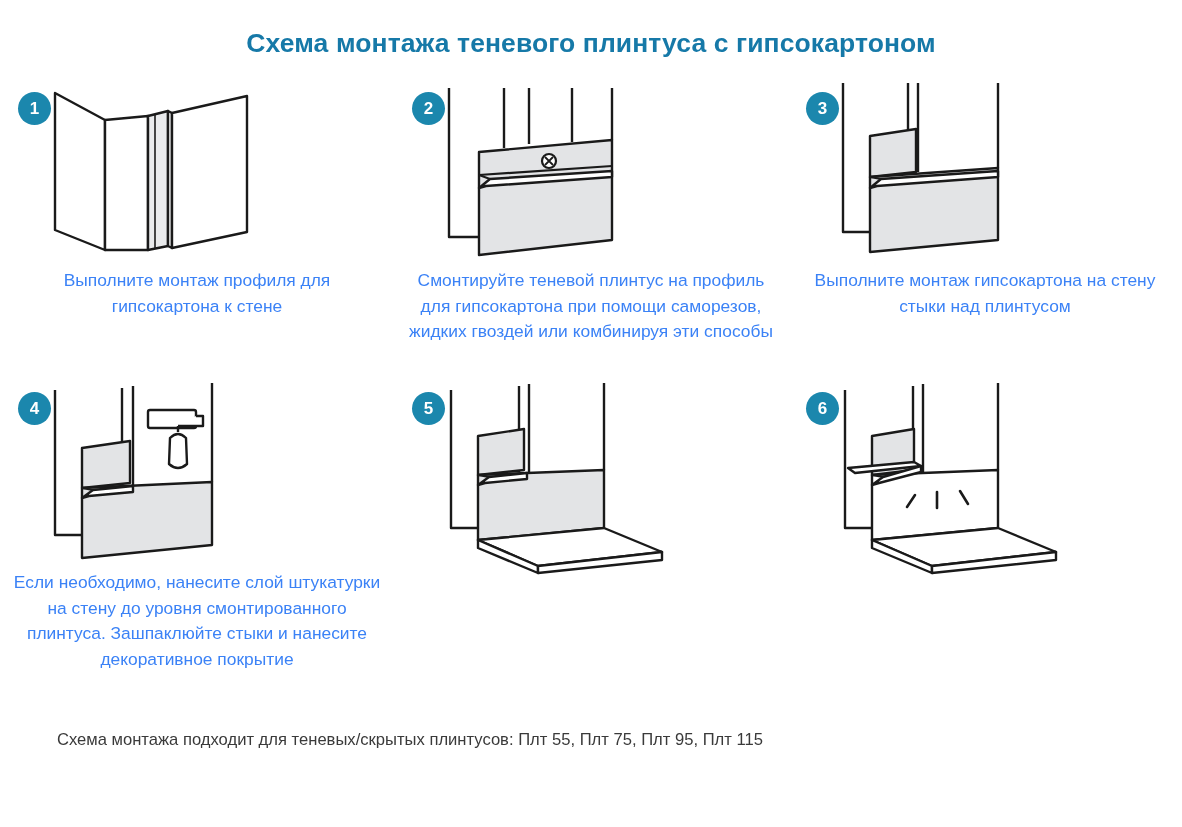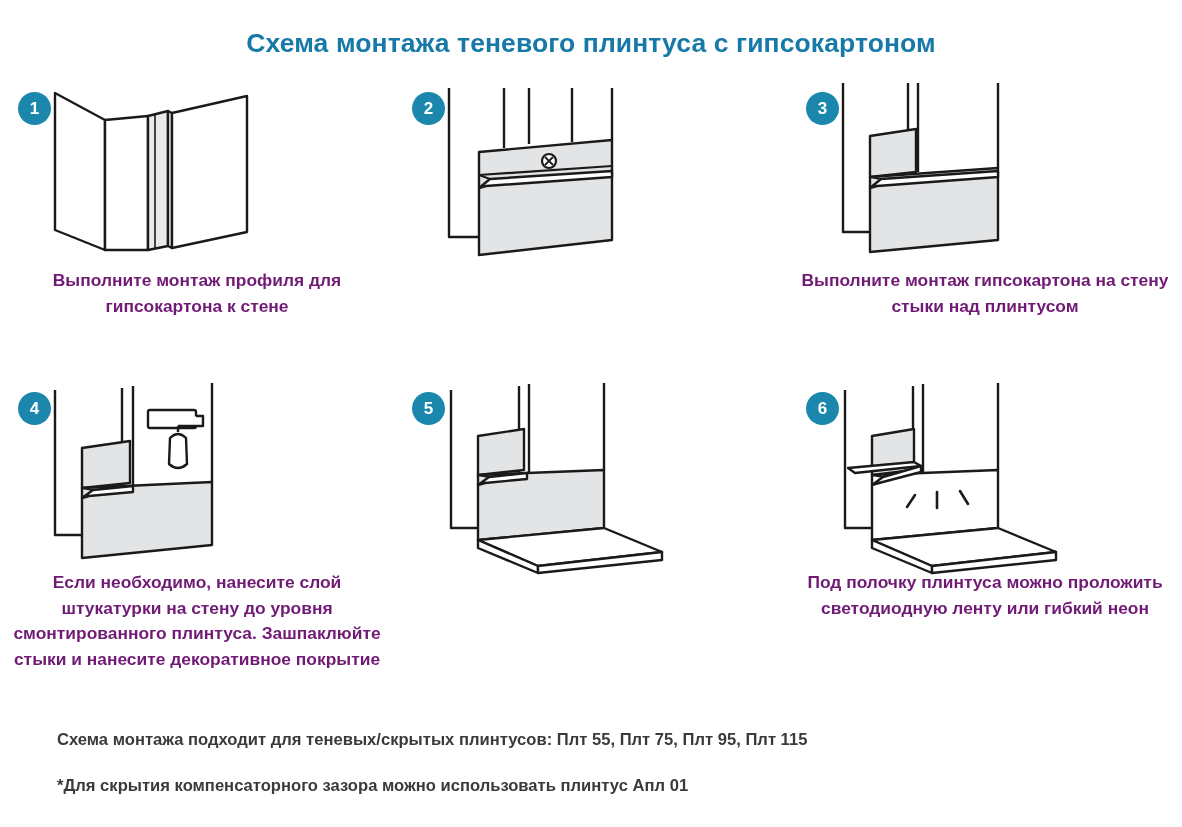--- a/index.html
+++ b/index.html
@@ -70,37 +70,35 @@
 
   
   .caption {
     position: absolute;
     top: 188px;
     left: 12px;
     width: 370px;
     text-align: center;
     font-size: 17.4px;
     line-height: 25.5px;
-    color: #701a75;
-    font-weight: bold;
+    color: #3b82f6;
   }
   .row2 .caption { top: 190px; }
 
   
   .footnotes {
     position: absolute;
     left: 57px;
     top: 730px;
     width: 1000px;
   }
   .footnote {
     font-size: 16.6px;
     color: #3a3a3a;
     line-height: 20px;
-    font-weight: bold;
   }
   .footnote.second { margin-top: 26px; }
 </style>
 </head>
 <body>
 
 <div class="page">
 
   <div class="title">Схема монтажа теневого плинтуса с гипсокартоном</div>
 
@@ -148,20 +146,21 @@
             <path d="M85 108 L96 99 L218 91 L218 97 L92 106 Z" fill="#ffffff"></path>
             <path d="M85 95 L96 99" stroke-width="2"></path>
           </g>
 
           <g>
             <circle cx="155" cy="81" r="7" fill="#ffffff" stroke="#1a1a1a" stroke-width="2.2"></circle>
             <path d="M151 77 L159 85 M159 77 L151 85" stroke="#1a1a1a" stroke-width="1.8"></path>
           </g>
         </svg>
       </div>
+      <div class="caption">Смонтируйте теневой плинтус на профиль для гипсокартона при помощи саморезов, жидких гвоздей или комбинируя эти способы</div>
     </div>
 
     <div class="step">
       <div class="figure">
         <div class="badge">3</div>
         <svg width="394" height="185" viewBox="0 0 394 185">
           <g fill="none" stroke="#1a1a1a" stroke-width="2.4" stroke-linejoin="round">
 
             <path d="M55 3 L55 152 L92 152"></path>
 
@@ -269,23 +268,21 @@
             <path d="M144 186 L144 193 L268 180 L268 172 Z" fill="#ffffff"></path>
           </g>
 
           <g stroke="#1a1a1a" stroke-width="2.6" stroke-linecap="round" fill="none">
             <path d="M127 115 L119 127"></path>
             <path d="M149 112 L149 128"></path>
             <path d="M172 111 L180 124"></path>
           </g>
         </svg>
       </div>
-      <div class="caption">Под полочку плинтуса можно проложить светодиодную ленту или гибкий неон</div>
     </div>
 
   </div>
 
   <div class="footnotes">
     <div class="footnote">Схема монтажа подходит для теневых/скрытых плинтусов: Плт 55, Плт 75, Плт 95, Плт 115</div>
-    <div class="footnote second">*Для скрытия компенсаторного зазора можно использовать плинтус Апл 01</div>
   </div>
 
 </div>
 
 </body></html>

